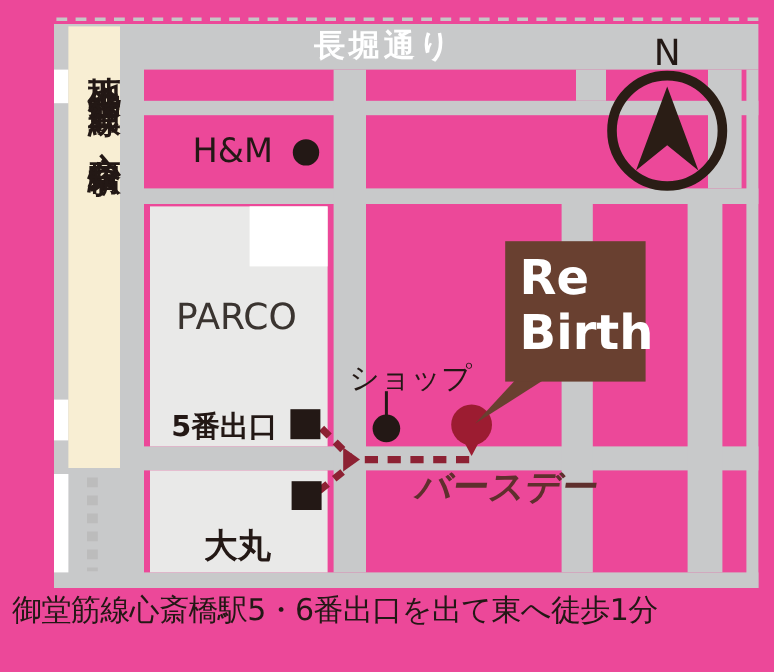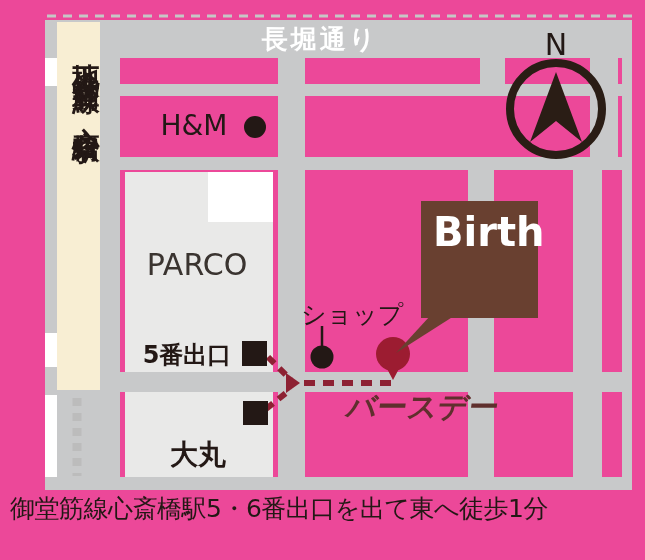--- a/index.html
+++ b/index.html
@@ -16,21 +16,21 @@
   #nagahori{left:235px;top:26px;width:170px;height:30px;font-size:26px;font-weight:bold;
             color:#ffffff;letter-spacing:3px;}
   #subway{left:58px;top:42px;width:42px;height:352px;writing-mode:vertical-rl;
           text-orientation:upright;font-size:27px;font-weight:bold;letter-spacing:4px;}
   #hm{left:150px;top:111px;width:88px;height:32px;font-size:28px;}
   #parco{left:138px;top:249px;width:118px;height:34px;font-size:30px;color:#3a3430;}
   #exit5{left:136px;top:343px;width:102px;height:26px;font-size:24px;font-weight:bold;}
   #exit6{left:137px;top:403px;width:102px;height:26px;font-size:24px;font-weight:bold;}
   #daimaru{left:158px;top:440px;width:80px;height:32px;font-size:28px;font-weight:bold;}
   #docomo1{left:291px;top:277px;width:115px;height:26px;font-size:27px;}
-  #docomo2{left:291px;top:302px;width:110px;height:24px;font-size:25px;margin-left:10px;}
+  #docomo2{left:291px;top:302px;width:110px;height:24px;font-size:25px;}
   #rebirth{left:421px;top:201px;width:117px;height:117px;background:#694030;}
   #rebirth .rb-line{display:block;margin-left:12px;color:#ffffff;font-weight:bold;
                     font-size:40px;line-height:46px;}
   #rebirth .rb-line:first-child{margin-top:8px;}
   #birthday{left:330px;top:391px;width:185px;height:36px;font-size:30px;font-weight:bold;
             color:#5f2f2d;transform:skewX(-8deg);}
   #northlbl{left:539px;top:29px;width:34px;height:30px;font-size:30px;}
   #caption{left:10px;top:496px;width:632px;height:40px;font-size:25px;white-space:nowrap;
            letter-spacing:-0.5px;}
   svg.overlay{position:absolute;left:0;top:0;pointer-events:none;}
@@ -92,20 +92,21 @@
   <div class="lbl" id="subway">地下鉄御堂筋線 心斎橋駅</div>
   <div class="lbl ctr" id="hm">H&amp;M</div>
   <div class="lbl ctr" id="parco">PARCO</div>
   <div class="lbl rgt" id="exit5">5番出口</div>
   <div class="sq" style="left:242px;top:341px;width:25px;height:25px;"></div>
   <div class="sq" style="left:243px;top:401px;width:25px;height:24px;"></div>
   <div class="lbl ctr" id="daimaru">大丸</div>
   <div class="lbl" id="docomo2">ショップ</div>
 
   <div class="lbl" id="rebirth">
+    <span class="rb-line">Re</span>
     <span class="rb-line">Birth</span>
   </div>
 
   <div class="lbl ctr" id="birthday">バースデー</div>
   <div class="lbl ctr" id="northlbl">N</div>
   <div class="lbl" id="caption">御堂筋線心斎橋駅5・6番出口を出て東へ徒歩1分</div>
 
 </div>
 
 </body></html>

